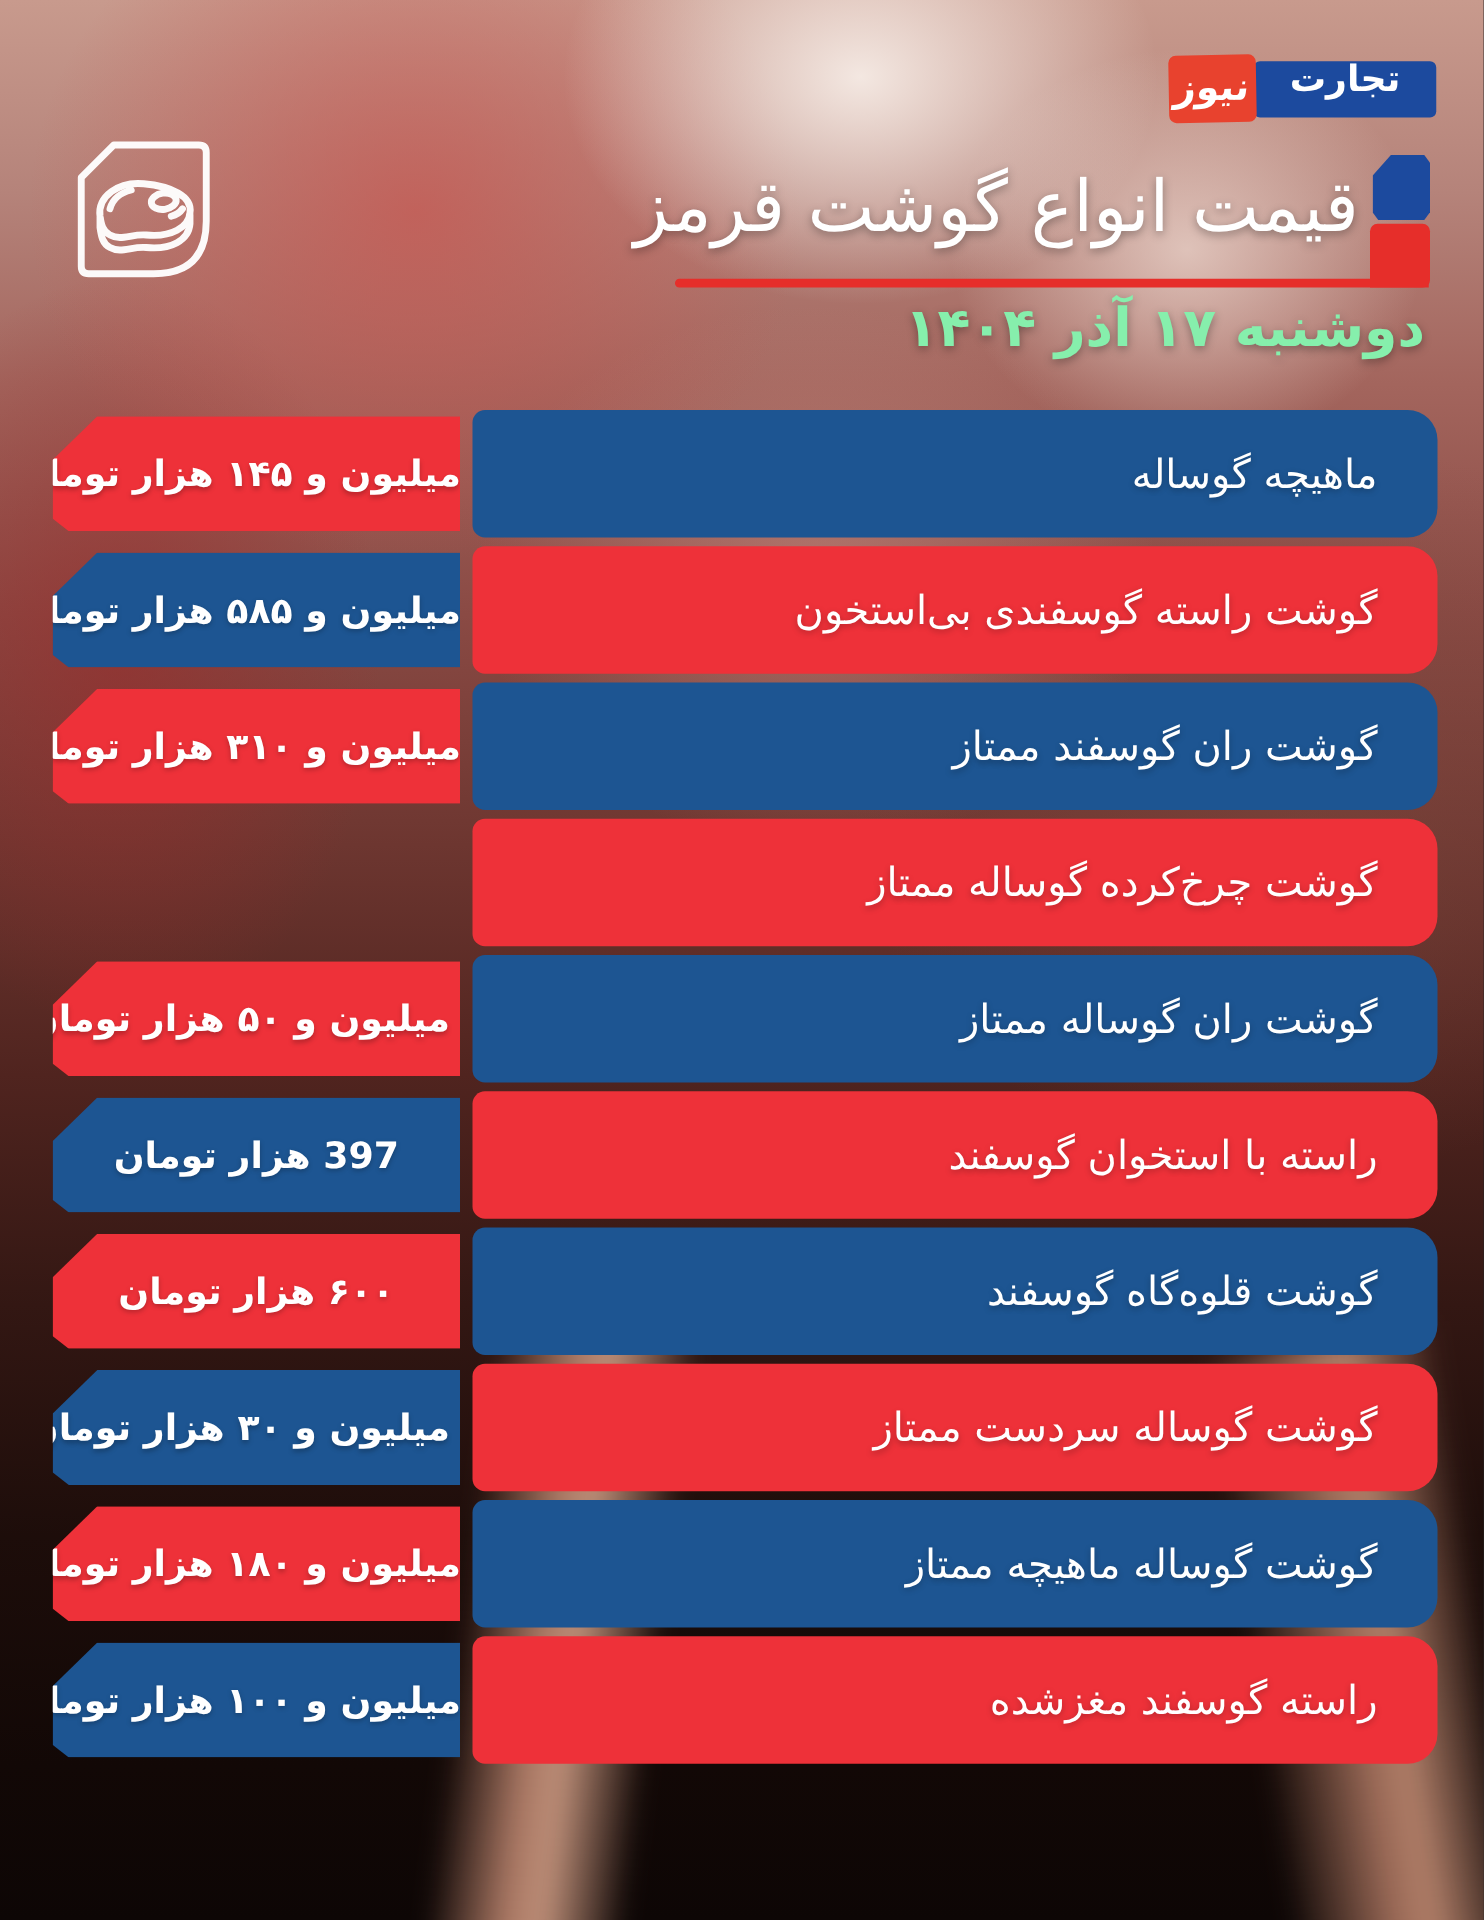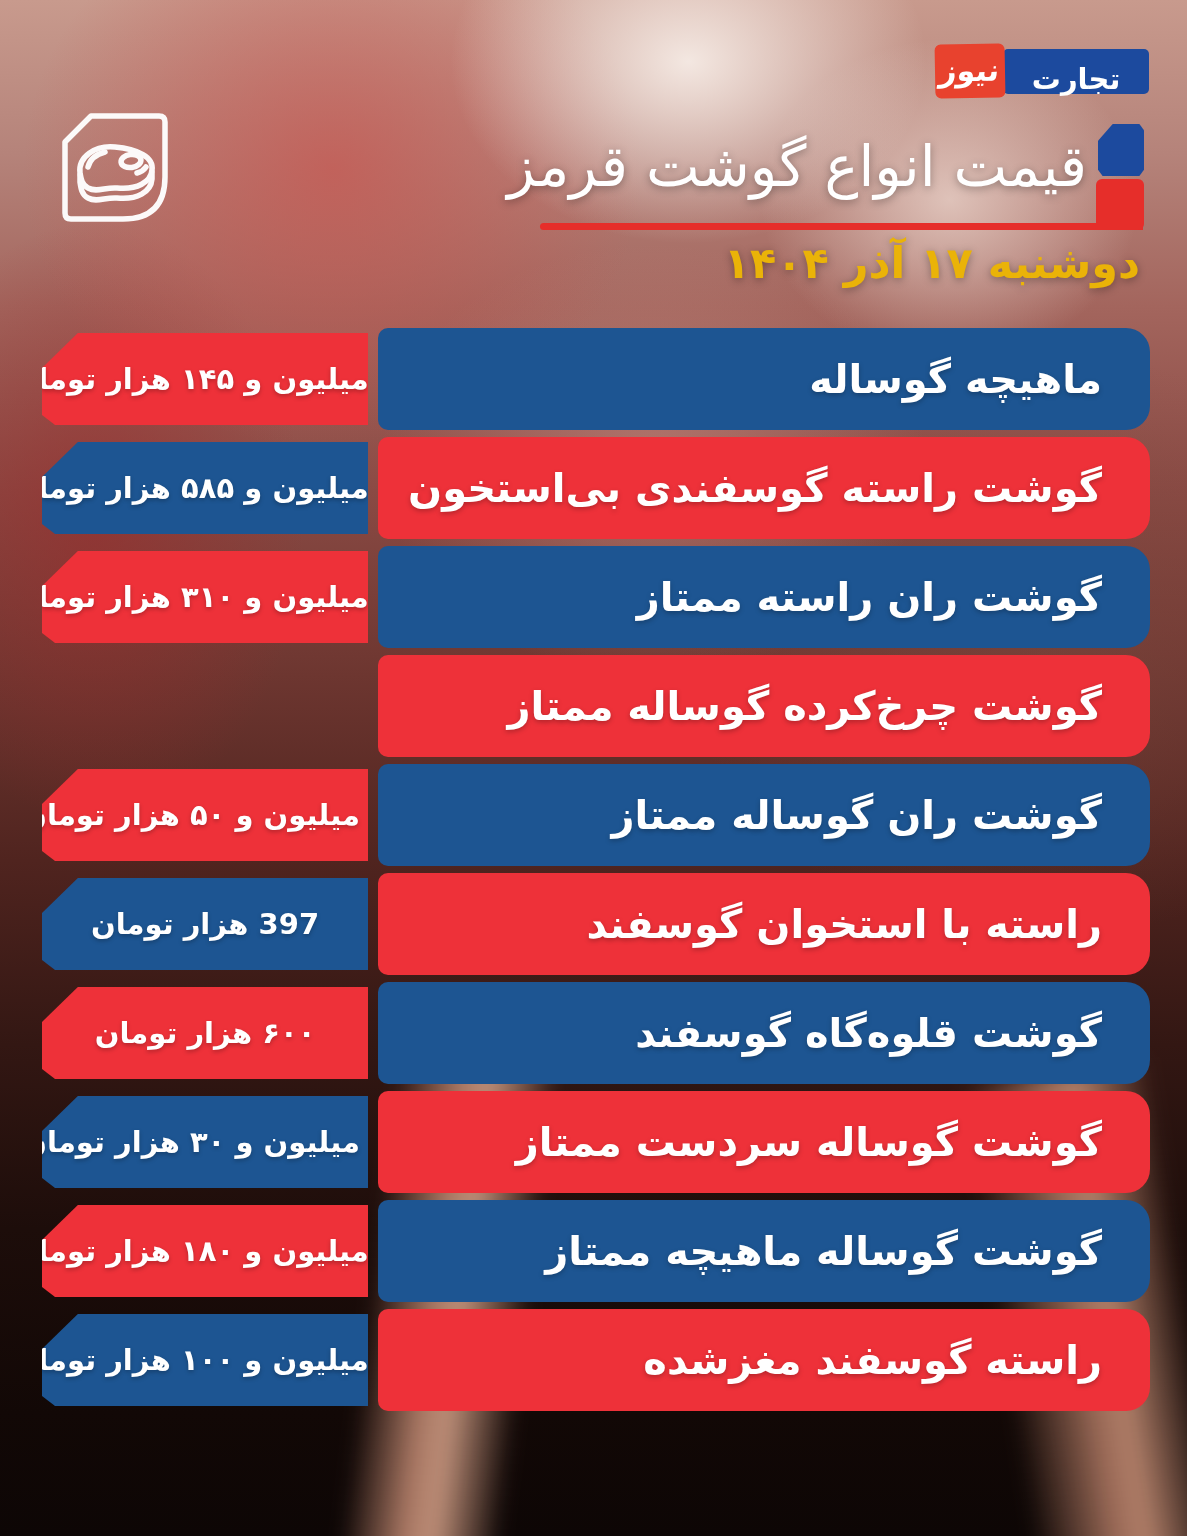--- a/index.html
+++ b/index.html
@@ -39,21 +39,21 @@
   .streak-2{
     left:1000px;top:1070px;width:190px;height:520px;transform:rotate(-9deg);
     background:linear-gradient(90deg,rgba(80,45,38,0),#9c6b58 45%,#b07e68 60%,rgba(80,45,38,0));
   }
   
   .meat-icon{position:absolute;left:55px;top:108px;width:120px;height:122px;}
   .logo{position:absolute;top:44px;left:935px;width:214px;height:56px;}
   .logo-blue{
     position:absolute;right:0;top:5px;width:146px;height:45px;
     background:var(--logo-blue);border-radius:5px;
-    display:flex;align-items:flex-end;justify-content:center;
+    display:flex;align-items:flex-start;justify-content:center;
     color:#fff;font-weight:bold;font-size:29px;line-height:1;
   }
   .logo-red{
     position:absolute;left:0;top:0;width:70px;height:54px;
     background:var(--logo-red);border-radius:6px;
     display:flex;align-items:center;justify-content:center;
     color:#fff;font-weight:bold;font-size:30px;line-height:1;
     transform:rotate(-1deg);
   }
   .logo-red span{display:inline-block;transform:skewX(-8deg);}
@@ -70,34 +70,34 @@
     position:absolute;left:1098px;top:124px;width:46px;height:52px;
     background:var(--logo-blue);
     clip-path:polygon(32% 0%,90% 0%,100% 12%,100% 88%,90% 100%,10% 100%,0% 88%,0% 32%);
   }
   .marker-red{
     position:absolute;left:1096px;top:179px;width:48px;height:51px;
     background:var(--line-red);border-radius:6px 6px 6px 0;
   }
   .page-date{
     position:absolute;top:240px;right:47px;
-    color:#eab308;font-weight:bold;font-size:43px;line-height:1.1;
+    color:#86efac;font-weight:bold;font-size:43px;line-height:1.1;
     white-space:nowrap;text-shadow:0 2px 8px rgba(0,0,0,.35);
   }
   
   .rows{position:absolute;top:328px;left:0;right:0;display:flex;flex-direction:column;gap:7px;padding:0 37px 0 42px;}
   .row{display:flex;align-items:center;justify-content:space-between;height:102px;}
   .name-box{
     width:772px;height:102px;flex:0 0 auto;
     border-radius:10px 24px 24px 10px;
     display:flex;align-items:center;justify-content:flex-start;
     padding:0 48px 0 24px;
   }
   .name-text{
-    color:#fff;font-weight:bold;font-size:40px;line-height:1;
+    color:#fff;font-weight:normal;font-size:32px;line-height:1;
     white-space:nowrap;text-shadow:0 2px 5px rgba(0,0,0,.25);
   }
   .price-box{
     width:326px;height:92px;flex:0 0 auto;
     display:flex;align-items:center;justify-content:center;
     clip-path:polygon(11% 0%,100% 0%,100% 100%,4% 100%,0% 89%,0% 38%);
   }
   .price-text{
     color:#fff;font-weight:bold;font-size:29px;line-height:1;
     white-space:nowrap;text-shadow:0 2px 4px rgba(0,0,0,.25);
@@ -155,21 +155,21 @@
     <div class="name-box bg-red">
       <span class="name-text">گوشت راسته گوسفندی بی‌استخون</span>
     </div>
     <div class="price-box bg-blue">
       <span class="price-text">۱ میلیون و ۵۸۵ هزار تومان</span>
     </div>
   </div>
 
   <div class="row">
     <div class="name-box bg-blue">
-      <span class="name-text">گوشت ران راسته ممتاز</span>
+      <span class="name-text">گوشت ران گوسفند ممتاز</span>
     </div>
     <div class="price-box bg-red">
       <span class="price-text">۱ میلیون و ۳۱۰ هزار تومان</span>
     </div>
   </div>
 
   <div class="row">
     <div class="name-box bg-red">
       <span class="name-text">گوشت چرخ‌کرده گوساله ممتاز</span>
     </div>

